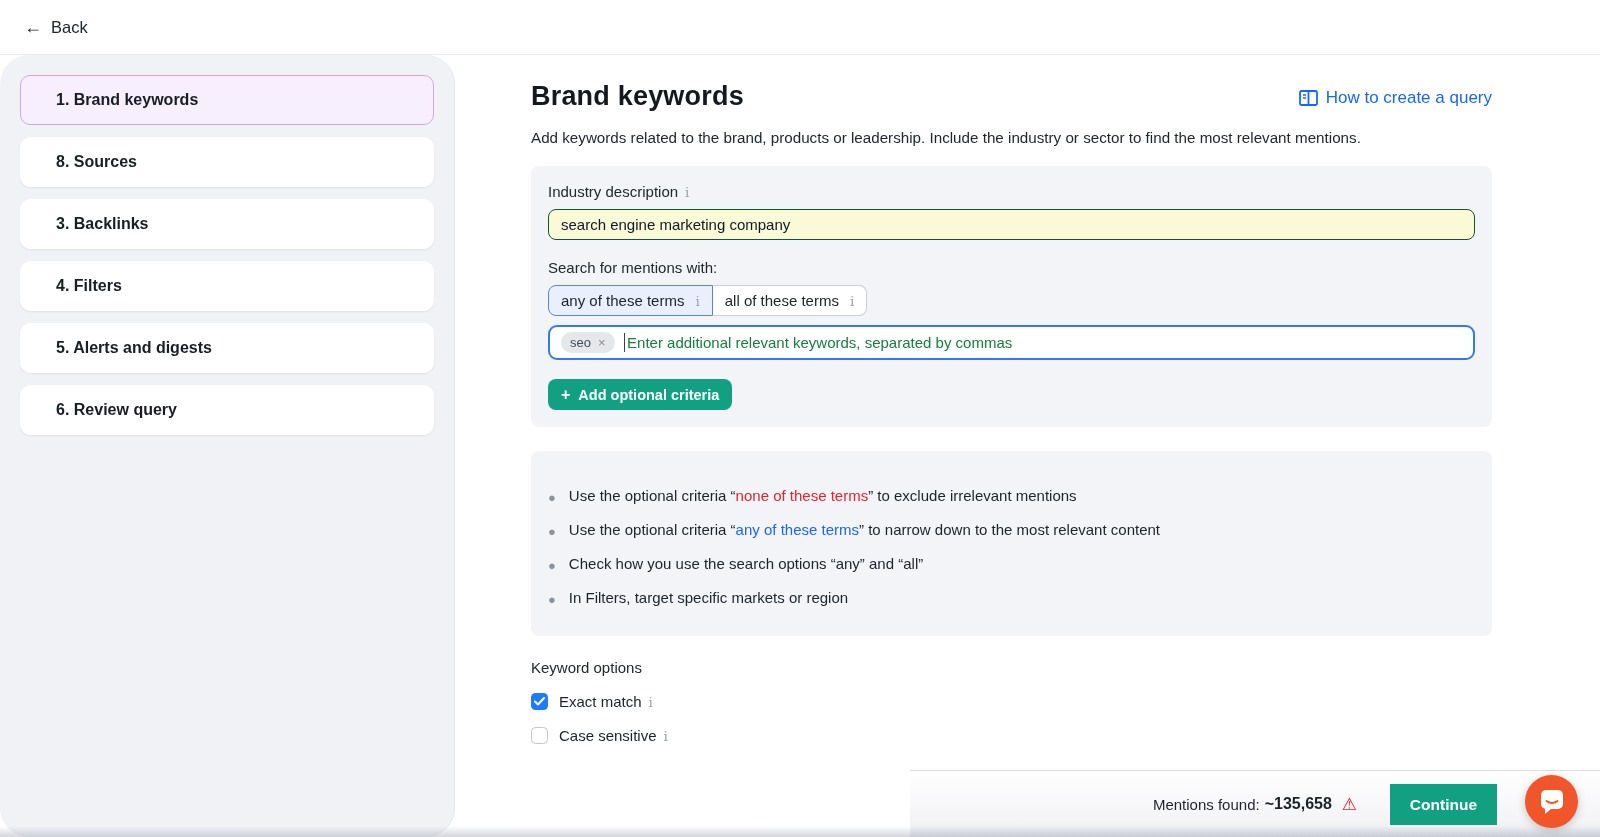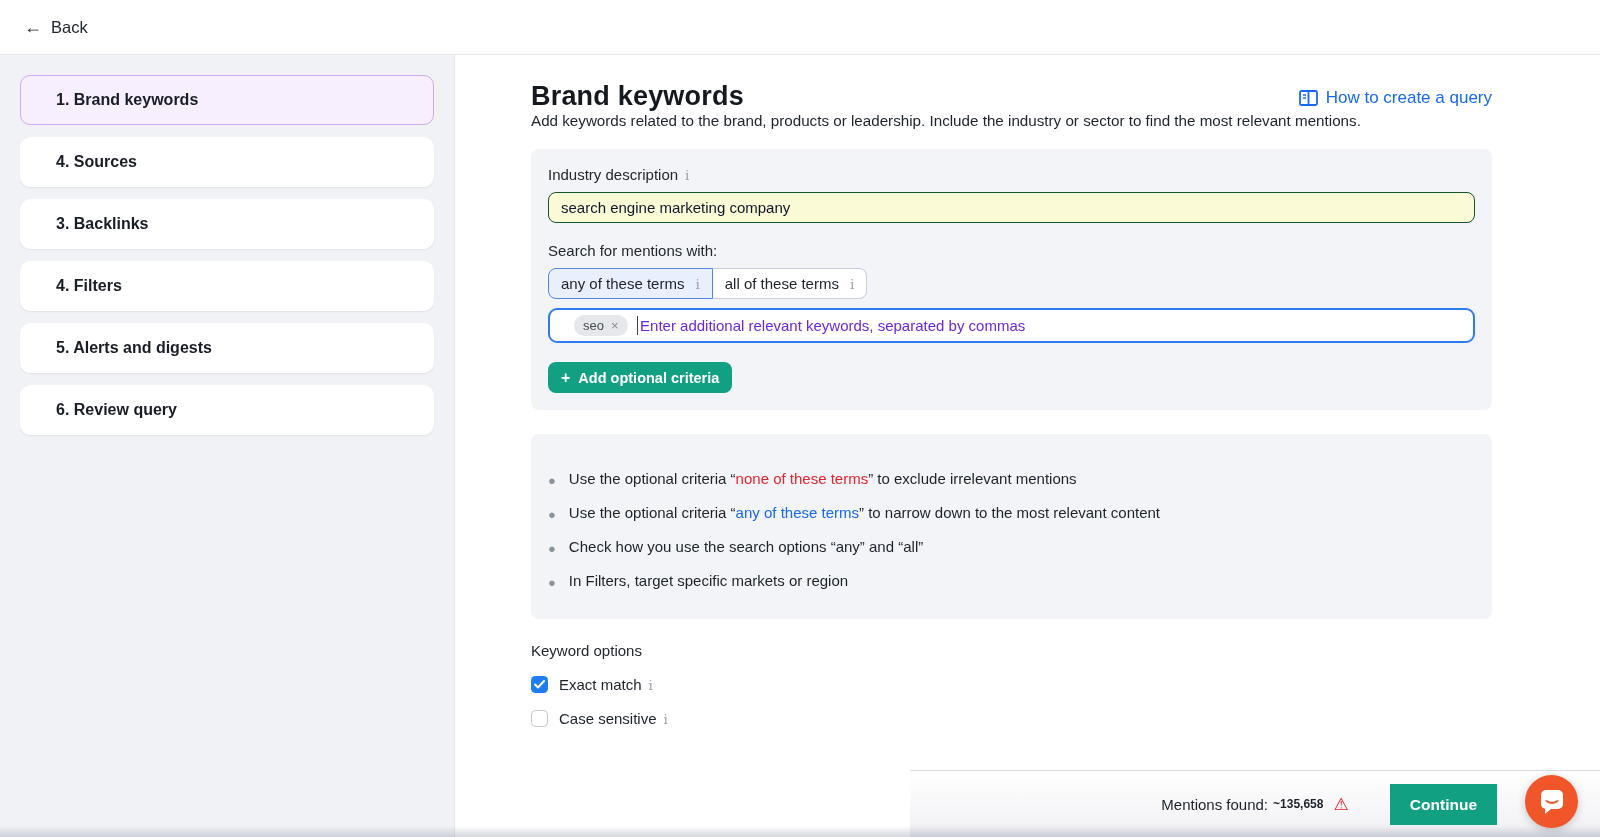--- a/index.html
+++ b/index.html
@@ -9,35 +9,35 @@
   
   .topbar { height:55px; display:flex; align-items:center; padding:0 24px;
     border-bottom:1px solid #e7e9ed; background:#fff; }
   .back-link { display:flex; align-items:center; gap:9px; cursor:pointer;
     font-size:16.5px; color:#23272f; }
   .back-arrow { font-size:18px; line-height:1; color:#23272f; }
 
   
   .app { display:flex; height:782px; position:relative; }
   .sidebar { width:455px; background:#f1f2f6; border-right:1px solid #e3e5ea;
-    padding:20px; flex-shrink:0; }
+    padding:20px; flex-shrink:0;border-radius:29px; }
   .step { background:#fff; border:1px solid #fff; border-radius:10px;
     height:50px; display:flex; align-items:center; padding:0 16px 0 35px;
     margin-bottom:12px; font-size:16px; font-weight:700; color:#191d25;
     box-shadow:0 1px 2px rgba(25,30,40,.07); cursor:pointer; }
   .step.active { background:#f7eefe; border-color:#cda9f0; box-shadow:none; }
 
   .main { flex:1; position:relative; background:#fff; }
   .content { padding:26px 108px 0 76px; height:715px; overflow:hidden; }
 
   .title-row { display:flex; justify-content:space-between; align-items:flex-start; }
   h1 { font-size:27px; font-weight:700; color:#14181f; letter-spacing:.2px; }
   .help-link { display:flex; align-items:center; gap:8px; color:#1769f2;
     font-size:17px; margin-top:7px; cursor:pointer; }
-  .desc { font-size:15.2px; color:#1e242c; }
+  .desc { margin-top:17px; font-size:15.2px; color:#1e242c; }
 
   .panel { background:#f3f4f7; border-radius:8px; padding:17px; margin-top:20px; }
   .field-label { font-size:15px; color:#22282f; display:flex; align-items:center; }
   .info-i { color:#9aa3ad; font-size:13.5px; margin-left:7px; font-weight:500;
     font-family:"DejaVu Serif", serif; cursor:pointer; }
 
   .yellow-input { margin-top:9px; height:31px; width:100%; border:1px solid #14532d;
     border-radius:8px; background:#fafbd6; display:flex; align-items:center;
     padding:0 12px; font-size:15px; color:#0f172a; }
 
@@ -46,26 +46,26 @@
   .segmented { display:inline-flex; margin-top:9px; cursor:pointer; }
   .seg { height:31px; display:flex; align-items:center; padding:0 12px;
     font-size:15px; color:#1d232b; background:#fff; border:1px solid #c9ced6; }
   .seg .info-i { margin-left:11px; }
   .seg.selected { background:#e9effc; border-color:#5585e8; }
   .seg:first-child { border-radius:8px 0 0 8px; }
   .seg:last-child { border-radius:0 8px 8px 0; border-left:none; }
 
   .tag-input { margin-top:9px; height:35px; width:100%; background:#fff;
     border:2px solid #2e7cf0; border-radius:9px; display:flex; align-items:center;
-    padding:0 24px; cursor:text; }
+    padding:0 11px; cursor:text; }
   .tag { background:#e5e7ea; border-radius:11px; padding:3px 9px; font-size:13px;
     color:#454d57; display:flex; align-items:center; gap:7px; }
   .tag-x { color:#848d96; font-size:13px; cursor:pointer; }
   .caret { width:1.5px; height:19px; background:#3b4249; margin-left:9px; }
-  .placeholder { font-size:15px; color:#6d28d9; margin-left:2px; white-space:nowrap; }
+  .placeholder { font-size:15px; color:#15803d; margin-left:2px; white-space:nowrap; }
 
   .btn-green { display:inline-flex; align-items:center; margin-top:19px; height:31px;
     padding:0 13px; border:none; border-radius:8px; background:#12a083; color:#fff;
     font-size:14.5px; font-weight:700; font-family:inherit; cursor:pointer; }
   .btn-green .plus { font-size:16px; margin-right:8px; font-weight:700; }
 
   .sugg-panel { margin-top:24px; padding:16px 17px 20px; }
   .sugg-head { display:flex; align-items:center; }
   .sugg-title { font-size:15px; font-weight:700; color:#15191f; }
   .beta-badge { background:#f5703d; color:#fff; font-size:12px; padding:3px 9px;
@@ -83,21 +83,21 @@
   .cb.checked { background:#1f7cf4; }
   .cb.unchecked { background:#fff; border:1px solid #c2c8d0; }
   .cb-label { font-size:15px; margin-left:11px; color:#1d232b; }
 
   
   .footer { position:absolute; left:455px; right:0; bottom:0; height:67px;
     border-top:1px solid #dadce1;
     background:linear-gradient(#ffffff, #f4f4f7 75%, #eaebef);
     display:flex; align-items:center; justify-content:center; }
   .mentions { font-size:15px; color:#1d232b; display:flex; align-items:center; gap:5px; }
-  .mentions b { font-size:12px; }
+  .mentions b { font-size:16px; }
   .warn-icon { color:#e0222e; font-size:17px; margin-left:5px; }
   .btn-continue { position:absolute; right:103px; top:13px; height:41px; padding:0 20px;
     border:none; border-radius:0; background:#12a083; color:#fff; font-size:15.5px;
     font-weight:700; font-family:inherit; cursor:pointer; }
 
   .bottom-fade { position:absolute; left:0; right:0; bottom:0; height:11px;
     background:linear-gradient(rgba(160,165,178,0), rgba(160,165,178,.45));
     pointer-events:none; }
 
   .chat-bubble { position:absolute; right:22px; bottom:9px; width:53px; height:53px;
@@ -114,21 +114,21 @@
   </div>
 </div>
 
 <div class="app">
 
   <div class="sidebar">
     <div class="step active">
         <span>1. Brand keywords</span>
       </div>
     <div class="step">
-        <span>4. Sources</span>
+        <span>8. Sources</span>
       </div>
     <div class="step">
         <span>3. Backlinks</span>
       </div>
     <div class="step">
         <span>4. Filters</span>
       </div>
     <div class="step">
         <span>5. Alerts and digests</span>
       </div>

